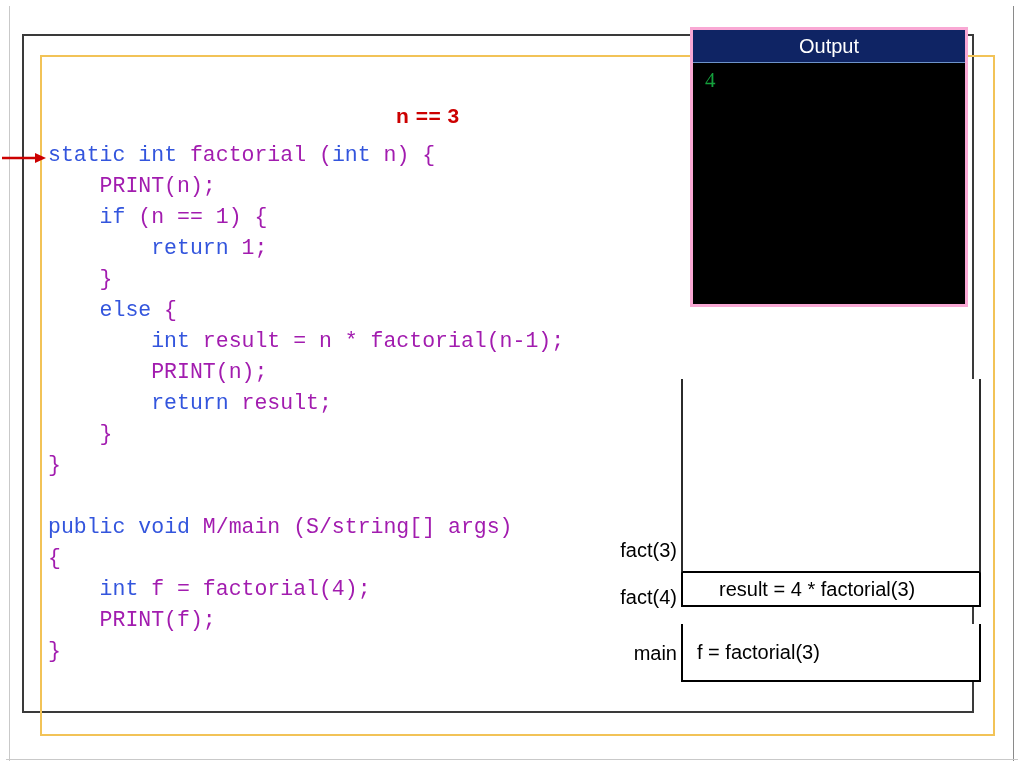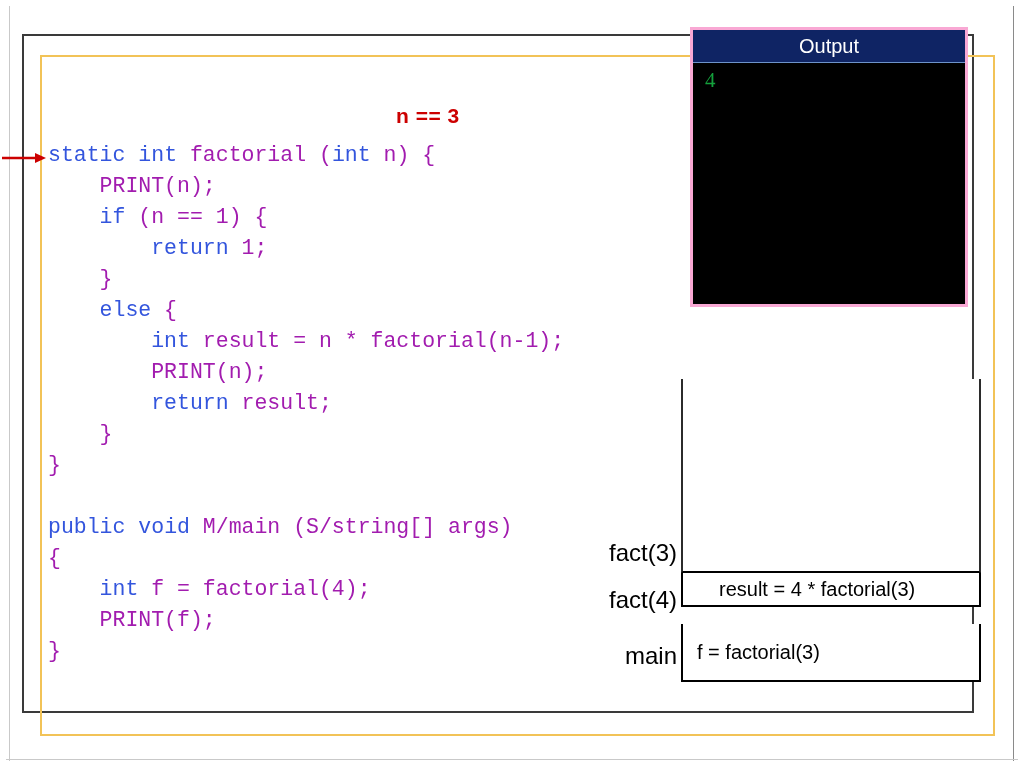--- a/index.html
+++ b/index.html
@@ -177,21 +177,21 @@
   .sf-bot {
     top: 245px;
     height: 58px;
     border: 2px solid #000000;
     border-top: none;
   }
   .stack-label {
     position: absolute;
     right: 304px;
     font-family: "Liberation Sans", sans-serif;
-    font-size: 24px;
+    font-size: 20px;
     color: #000000;
     white-space: nowrap;
     text-align: right;
   }
   .lbl-top { top: 160px; }
   .lbl-mid { top: 207px; margin-left: 43px; }
   .lbl-bot { top: 263px; }
   .stack-labels {
     position: absolute;
     left: 681px;

